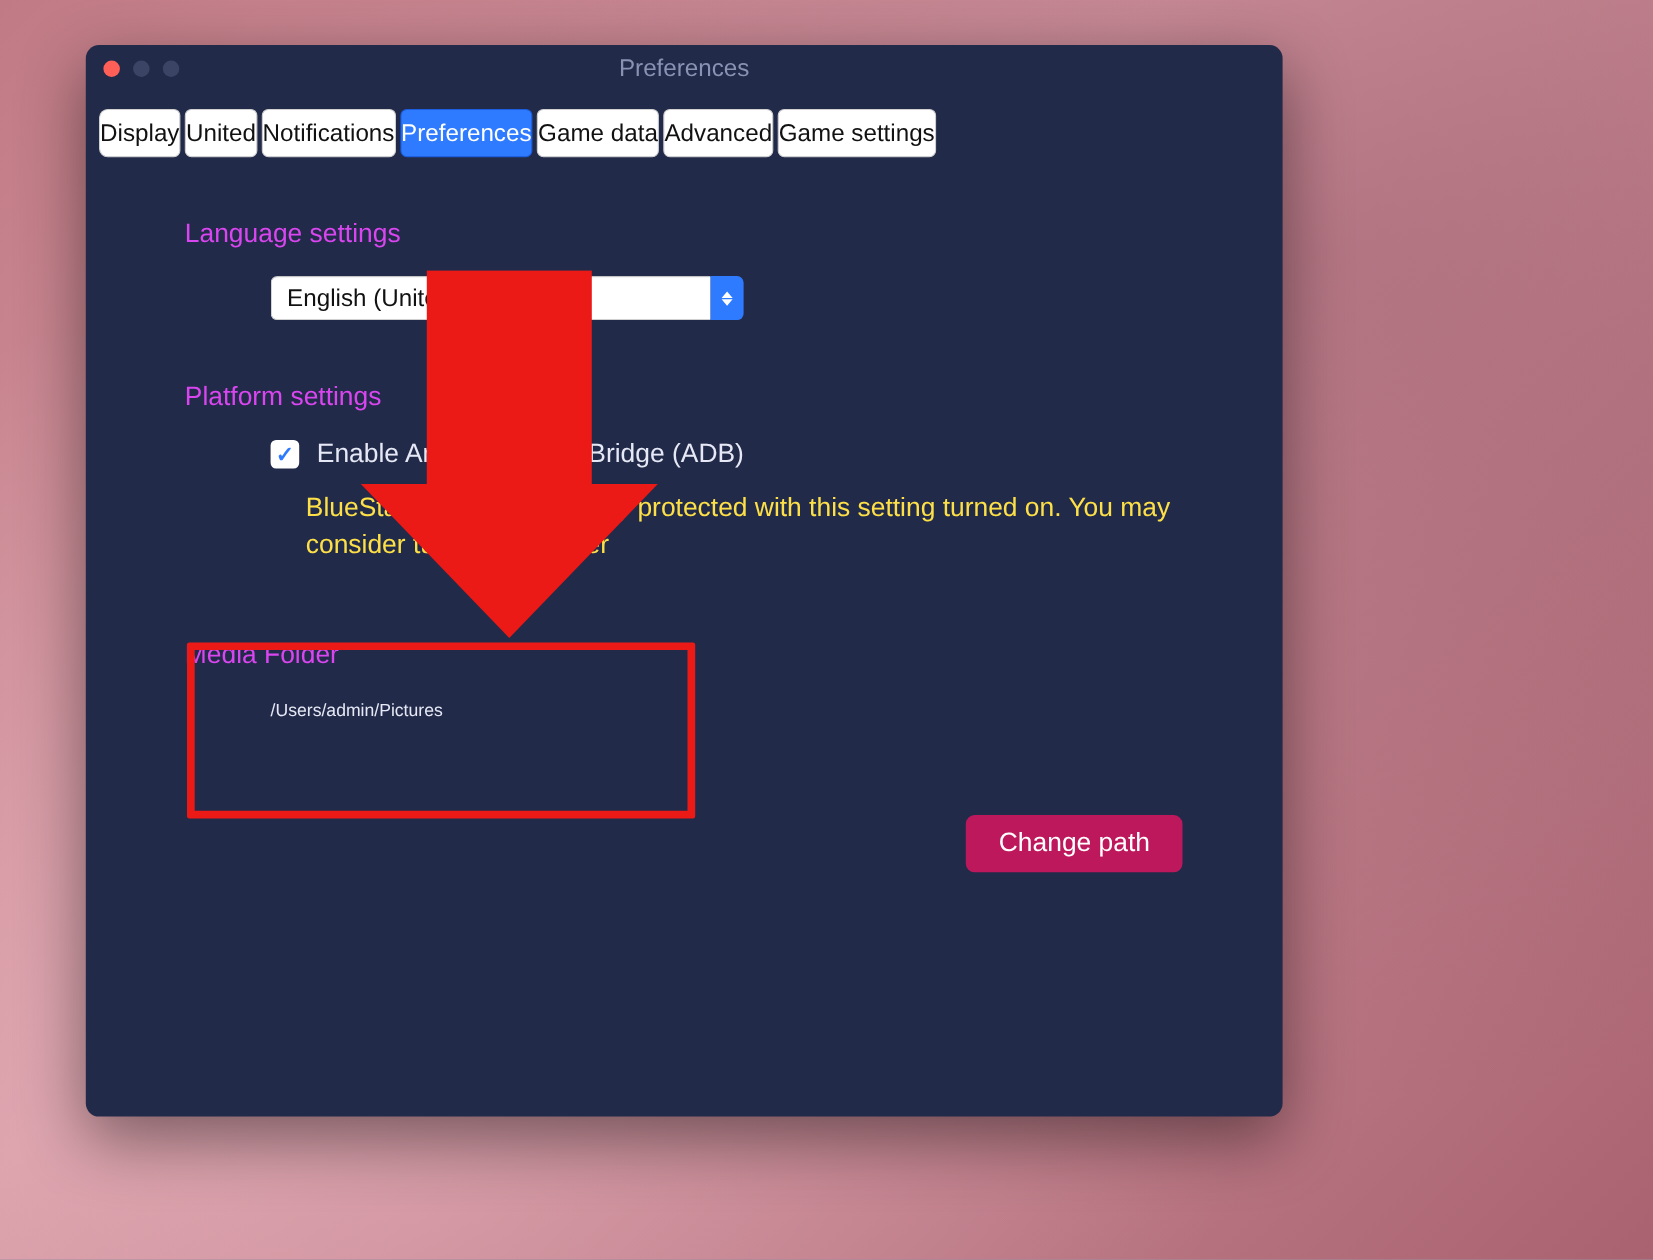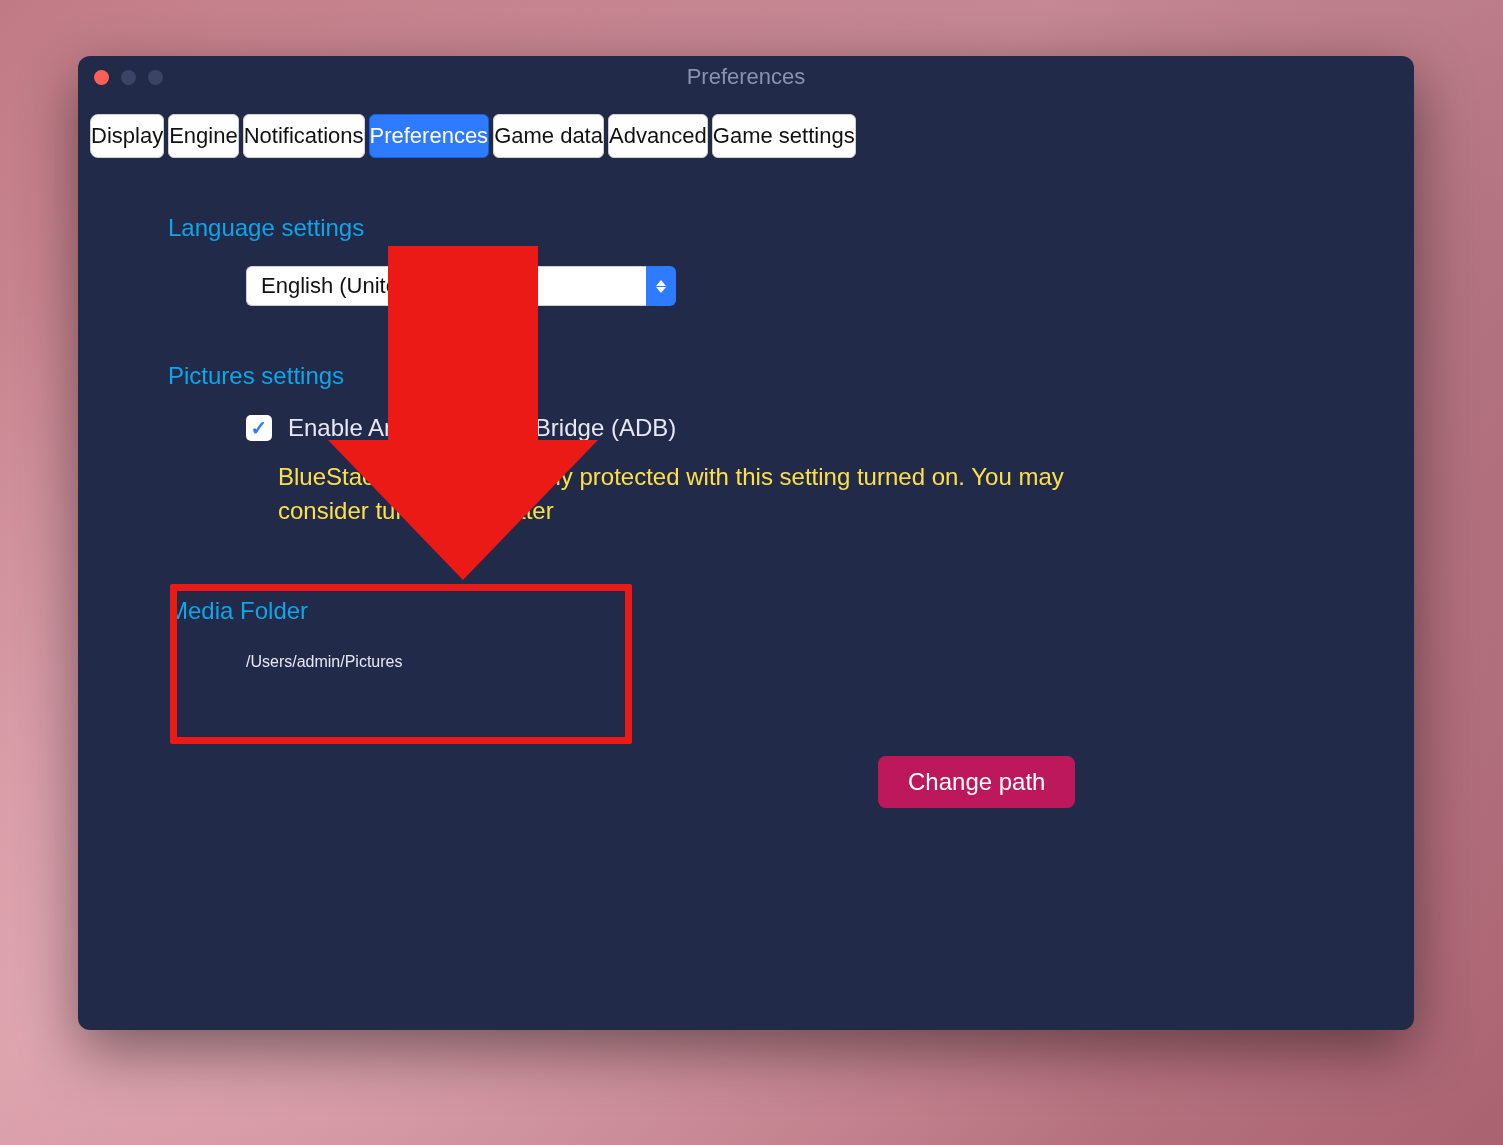--- a/index.html
+++ b/index.html
@@ -14,22 +14,22 @@
   .wallpaper {
     position: absolute;
     inset: 0;
     background: radial-gradient(ellipse at 20% 80%, rgba(255,220,230,0.25) 0%, transparent 50%),
                 radial-gradient(ellipse at 80% 20%, rgba(120,60,80,0.3) 0%, transparent 60%),
                 linear-gradient(135deg, #c07a85 0%, #d89ba5 40%, #a96270 100%);
   }
   .window {
     position: absolute;
     left: 78px;
-    top: 56px;
-    width: 1336px;
+    top: 41px;
+    width: 1088px;
     height: 974px;
     background: #222a4a;
     border-radius: 12px;
     box-shadow: 0 20px 60px rgba(0,0,0,0.45);
     overflow: hidden;
     display: flex;
     flex-direction: column;
   }
   .titlebar {
     height: 42px;
@@ -82,21 +82,21 @@
     border-color: #1a5de0;
   }
   .content {
     padding: 56px 90px 40px 90px;
     color: #e6e9f5;
     font-size: 22px;
     position: relative;
     flex: 1;
   }
   .section-label {
-    color: #0ea5e9;
+    color: #d946ef;
     font-size: 24px;
     margin-bottom: 24px;
   }
   .select-wrap {
     margin-left: 78px;
     display: inline-flex;
     align-items: stretch;
     height: 40px;
     width: 430px;
     margin-bottom: 56px;
@@ -216,37 +216,37 @@
     <div class="traffic">
       <div class="dot dot-close"></div>
       <div class="dot dot-min"></div>
       <div class="dot dot-max"></div>
     </div>
     <div class="wintitle">Preferences</div>
   </div>
 
   <div class="tabbar">
     <div class="tab">Display</div>
-    <div class="tab">Engine</div>
+    <div class="tab">United</div>
     <div class="tab">Notifications</div>
     <div class="tab active">Preferences</div>
     <div class="tab">Game data</div>
     <div class="tab">Advanced</div>
     <div class="tab">Game settings</div>
   </div>
 
   <div class="content">
 
     <div class="section-label">Language settings</div>
     <div class="select-wrap">
       <div class="select-body">English (United States)</div>
       <div class="select-btn"></div>
     </div>
 
-    <div class="section-label">Pictures settings</div>
+    <div class="section-label">Platform settings</div>
     <div class="checkbox-row">
       <span class="checkbox">✓</span>
       <span>Enable Android Debug Bridge (ADB)</span>
     </div>
     <div class="warning">BlueStacks may not be fully protected with this setting turned on. You may consider turning it off later</div>
 
     <div class="media-box">
       <div class="section-label" style="margin-bottom:0">Media Folder</div>
       <div class="media-path">/Users/admin/Pictures</div>
     </div>

